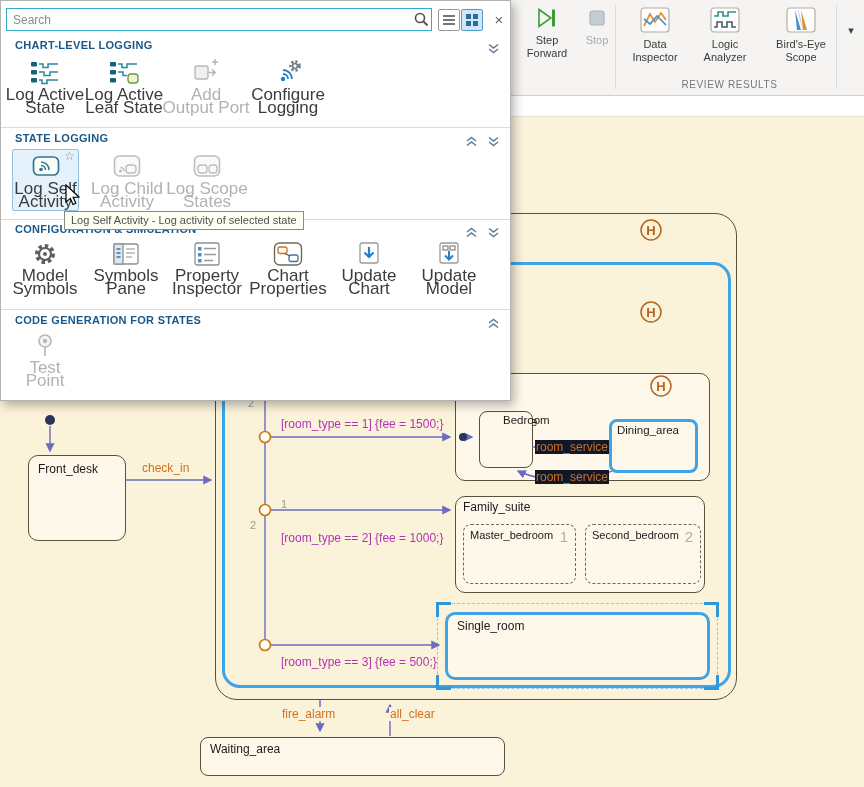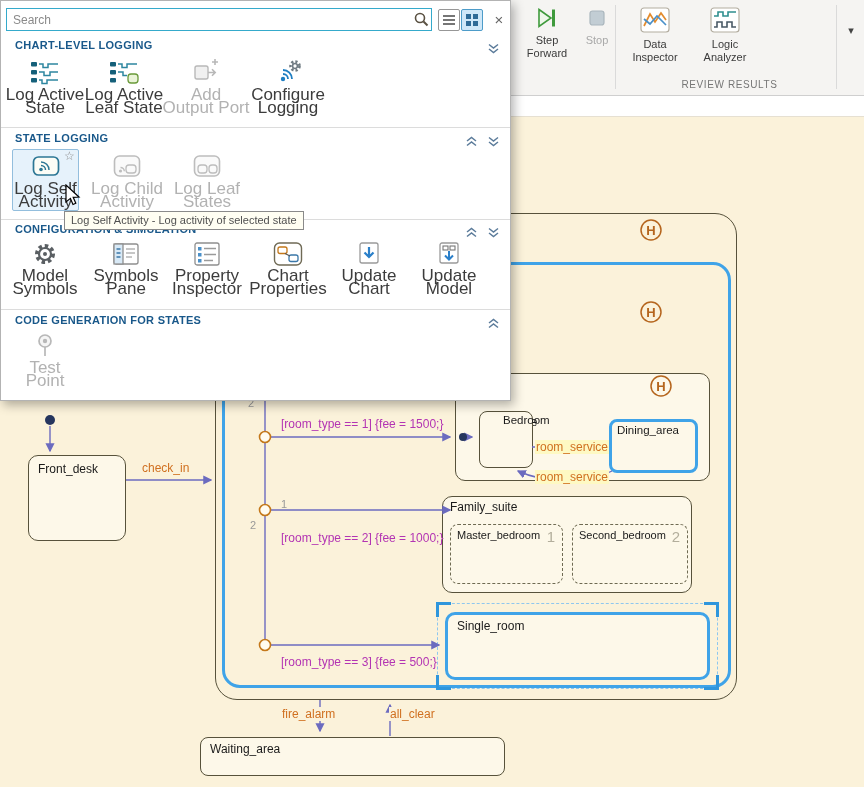--- a/index.html
+++ b/index.html
@@ -10,21 +10,21 @@
   .canvas{position:absolute;left:0;top:95px;width:864px;height:692px;background:#fbf2da;}
   .state{position:absolute;box-sizing:border-box;background:#fdf8e9;border:1.4px solid #57523b;border-radius:10px;}
   .state.ghost{background:transparent;}
   .state.dashedst{border-style:dashed;border-color:#6e6a52;}
   .state.active{border:3.4px solid #3fa3e8;}
   .bluebox{position:absolute;box-sizing:border-box;border:3.6px solid #3fa3e8;border-radius:18px;background:transparent;}
   .slabel{position:absolute;font-size:12px;color:#1a1a1a;white-space:nowrap;}
   .bigord{position:absolute;top:3px;right:7px;font-size:15px;color:#b3ae9c;}
   .chart-svg{position:absolute;left:0;top:0;pointer-events:none;}
   .tr-label{position:absolute;font-size:12px;color:#d07020;white-space:nowrap;}
-  .halo{background:#fef9c3;padding:0 1px;}
+  .halo{background:#0f172a;padding:0 1px;}
   .halo-c{background:#fbf2da;padding:0 1px;}
   .cond{position:absolute;font-size:12px;color:#b334b3;white-space:nowrap;}
   .ord{position:absolute;font-size:11px;color:#999;}
   .selrect{position:absolute;border:1px dashed #8ec7ef;background:transparent;box-sizing:border-box;}
   .corner{position:absolute;width:12px;height:12px;}
   .c-tl{left:-2px;top:-2px;border-left:3px solid #2f96dc;border-top:3px solid #2f96dc;}
   .c-tr{right:-2px;top:-2px;border-right:3px solid #2f96dc;border-top:3px solid #2f96dc;}
   .c-bl{left:-2px;bottom:-2px;border-left:3px solid #2f96dc;border-bottom:3px solid #2f96dc;}
   .c-br{right:-2px;bottom:-2px;border-right:3px solid #2f96dc;border-bottom:3px solid #2f96dc;}
 
@@ -72,21 +72,21 @@
   <div class="state" style="left:455px;top:373px;width:255px;height:108px;">
     <span class="slabel" style="left:56px;top:3px;margin-top:38px;">suite</span>
     <div class="state" style="left:23px;top:37px;width:54px;height:57px;border-radius:8px;">
       <span class="slabel" style="left:3px;top:2px;font-size:11.5px;padding-left:20px;">Bedroom</span>
     </div>
     <div class="state active" style="left:153px;top:45px;width:89px;height:54px;border-radius:8px;text-align:center;">
       <span class="slabel" style="left:5px;top:2px;font-size:11.5px;">Dining_area</span>
     </div>
   </div>
 
-  <div class="state" style="left:442px;top:496px;width:250px;height:97px;">
+  <div class="state" style="left:455px;top:496px;width:250px;height:97px;">
     <span class="slabel" style="left:7px;top:3px;">Family_suite</span>
     <div class="state dashedst" style="left:7px;top:27px;width:113px;height:60px;border-radius:8px;">
       <span class="slabel" style="left:6px;top:4px;font-size:11px;">Master_bedroom</span>
       <span class="bigord">1</span>
     </div>
     <div class="state dashedst" style="left:129px;top:27px;width:116px;height:60px;border-radius:8px;">
       <span class="slabel" style="left:6px;top:4px;font-size:11px;">Second_bedroom</span>
       <span class="bigord">2</span>
     </div>
   </div>
@@ -188,20 +188,30 @@
     </div>
     <div class="tbtn" style="left:182px;width:64px;">
       <svg width="32" height="30">
         <rect x="2" y="3" width="28" height="24" rx="3" fill="#fff" stroke="#b3ada0" stroke-width="1.2"></rect>
         <polyline points="5,11 9,11 9,7 14,7 14,11 19,11 19,7 27,7" fill="none" stroke="#2f8f8f" stroke-width="1.6"></polyline>
         <polyline points="5,22 8,22 8,17 13,17 13,22 18,22 18,17 23,17 23,22 27,22" fill="none" stroke="#4a5a66" stroke-width="1.6"></polyline>
       </svg>
       <span class="tl">Logic</span>
       <span class="tl">Analyzer</span>
     </div>
+    <div class="tbtn" style="left:252px;width:76px;">
+      <svg width="32" height="30">
+        <rect x="2" y="3" width="28" height="24" rx="3" fill="#fff" stroke="#b3ada0" stroke-width="1.2"></rect>
+        <path d="M10,5 L16,25 L12,25 Z" fill="#4a90c9"></path>
+        <path d="M16,5 L22,25 L18,25 Z" fill="#e38b2d"></path>
+        <path d="M13,5 L18,25" stroke="#bcd6ea" stroke-width="1"></path>
+      </svg>
+      <span class="tl">Bird's-Eye</span>
+      <span class="tl">Scope</span>
+    </div>
     <span class="review-label">REVIEW RESULTS</span>
     <div class="tsep" style="left:325px;"></div>
     <div class="dd">
       <span>▾</span>
     </div>
   </div>
 
   <div class="popup">
     <input class="search-input" placeholder="Search" style="">
     <svg class="mag" width="15" height="15">
@@ -316,21 +326,21 @@
       </svg>
       <span class="bl">Log Child</span>
       <span class="bl">Activity</span>
     </div>
     <div class="pbtn disabled" style="left:167px;top:151px;">
       <svg width="30" height="28">
         <rect x="2.5" y="4" width="25" height="20" rx="5" fill="#fafafa" stroke="#bdbdbd" stroke-width="1.6"></rect>
         <rect x="6" y="13" width="9" height="8" rx="3" fill="none" stroke="#bdbdbd" stroke-width="1.3"></rect>
         <rect x="17" y="13" width="8" height="8" rx="3" fill="none" stroke="#bdbdbd" stroke-width="1.3"></rect>
       </svg>
-      <span class="bl">Log Leaf</span>
+      <span class="bl">Log Scope</span>
       <span class="bl">States</span>
     </div>
 
     <div class="pdivider" style="top:218px;"></div>
 
     <span class="sec-title" style="top:222px;">CONFIGURATION &amp; SIMULATION</span>
     <div class="chev" style="left:464px;top:223px;">
       <svg width="13" height="11">
         <polyline points="2,5 6.5,1.5 11,5" fill="none" stroke="#5b7b9a" stroke-width="1.5"></polyline>
         <polyline points="2,9.5 6.5,6 11,9.5" fill="none" stroke="#5b7b9a" stroke-width="1.5"></polyline>

